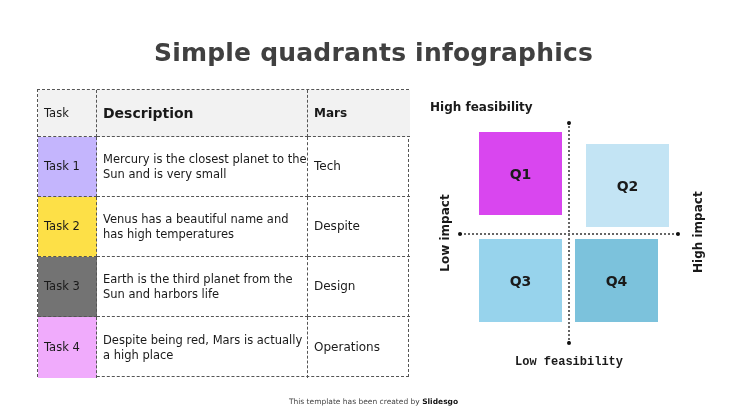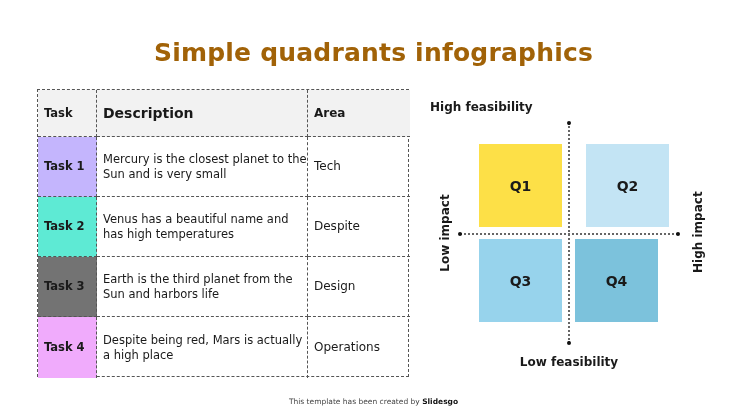--- a/index.html
+++ b/index.html
@@ -1,42 +1,42 @@
 <!DOCTYPE html>
 <html><head>
 <meta charset="utf-8">
 <style>
   * { box-sizing: border-box; margin: 0; padding: 0; }
   html, body { width: 747px; height: 420px; background: #ffffff; overflow: hidden; }
   body { position: relative; font-family: "DejaVu Sans", sans-serif; color: #1a1a1a; }
 
   .title {
     position: absolute; left: 0; top: 38px; width: 747px;
-    text-align: center; font-size: 25px; font-weight: bold; color: #a16207;
+    text-align: center; font-size: 25px; font-weight: bold; color: #404040;
     letter-spacing: 0.2px;
   }
 
   
   .table {
     position: absolute; left: 37px; top: 89px; width: 372px; height: 288px;
     border: 1px dashed #555;
     display: grid;
     grid-template-columns: 59px 211px 102px;
     grid-template-rows: 47px 60px 60px 60px 61px;
   }
   .cell {
     border-right: 1px dashed #555; border-bottom: 1px dashed #555;
     display: flex; align-items: center; padding-left: 7px;
     font-size: 11.5px; line-height: 15px; color: #1a1a1a;
   }
   .cell.last-col { border-right: none; }
   .cell.last-row { border-bottom: none; }
   .cell.header { background: #f2f2f2; font-size: 14px; font-weight: bold; }
   .cell.header.desc, .cell.header.area { font-weight: 600; }
-  .cell.task { font-weight: bold; font-size: 11.5px; padding-left: 6px; }
+  .cell.task { font-weight: normal; font-size: 11.5px; padding-left: 6px; }
   .cell.desc { padding-left: 6px; }
   .cell.area { padding-left: 6px; font-size: 12px; }
 
   
   .qd { position: absolute; left: 430px; top: 90px; width: 300px; height: 290px; }
   .qbox {
     position: absolute; width: 83px; height: 83px;
     display: flex; align-items: center; justify-content: center;
     font-size: 14px; font-weight: bold; color: #1a1a1a;
   }
@@ -44,64 +44,64 @@
     position: absolute; left: 30px; top: 143px; width: 218px; height: 0;
     border-top: 2px dotted #666;
   }
   .axis-v {
     position: absolute; left: 138px; top: 33px; width: 0; height: 220px;
     border-left: 2px dotted #666;
   }
   .dot { position: absolute; width: 4px; height: 4px; background: #111; border-radius: 50%; }
   .lbl { position: absolute; font-size: 12px; font-weight: 600; color: #1a1a1a; white-space: nowrap; }
   .lbl.top { left: 0; width: 278px; text-align: left; top: 10px; }
-  .lbl.bottom { left: 0; width: 278px; text-align: center; top: 265px; }
+  .lbl.bottom { left: 0; width: 278px; text-align: center; top: 265px; font-family: Liberation Mono, monospace; }
   .lbl.left { left: -25px; top: 136px; transform: rotate(-90deg); width: 80px; text-align: center; }
   .lbl.right { left: 228px; top: 136px; transform: rotate(-90deg); width: 80px; text-align: center; }
 
   .footer {
     position: absolute; left: 0; top: 397px; width: 747px; text-align: center;
     font-size: 7.5px; color: #444;
   }
   .footer b { color: #111; }
 </style>
 </head>
 <body>
 
 <div class="title">Simple quadrants infographics</div>
 
 <div class="table">
   <div class="cell header task">Task</div>
   <div class="cell header desc">Description</div>
-  <div class="cell header area last-col">Area</div>
+  <div class="cell header area last-col">Mars</div>
 
   <div class="cell task" style="background:#c4b5fd">Task  1</div>
   <div class="cell desc">Mercury is the closest planet to the Sun and is very small</div>
   <div class="cell area last-col">Tech</div>
 
-  <div class="cell task" style="background:#5eead4">Task 2</div>
+  <div class="cell task" style="background:#fde047">Task 2</div>
   <div class="cell desc">Venus has a beautiful name and has high temperatures</div>
   <div class="cell area last-col">Despite</div>
 
   <div class="cell task" style="background:#737373">Task 3</div>
   <div class="cell desc">Earth is the third planet from the Sun and harbors life</div>
   <div class="cell area last-col">Design</div>
 
   <div class="cell task last-row" style="background:#f0abfc">Task 4</div>
   <div class="cell desc last-row">Despite being red, Mars is actually a high place</div>
   <div class="cell area last-col last-row">Operations</div>
 </div>
 
 <div class="qd">
   <div class="lbl top">High feasibility</div>
   <div class="lbl bottom">Low feasibility</div>
   <div class="lbl left">Low impact</div>
   <div class="lbl right">High impact</div>
 
-  <div class="qbox" style="left:49px; top:54px; background:#fde047;">Q1</div>
+  <div class="qbox" style="left:49px; top:42px; background:#d946ef;">Q1</div>
   <div class="qbox" style="left:156px; top:54px; background:#c3e4f4;">Q2</div>
   <div class="qbox" style="left:49px; top:149px; background:#97d3ec;">Q3</div>
   <div class="qbox" style="left:145px; top:149px; background:#7cc2dc;">Q4</div>
 
   <div class="axis-h"></div>
   <div class="axis-v"></div>
   <div class="dot" style="left:28px; top:142px;"></div>
   <div class="dot" style="left:246px; top:142px;"></div>
   <div class="dot" style="left:137px; top:31px;"></div>
   <div class="dot" style="left:137px; top:251px;"></div>

